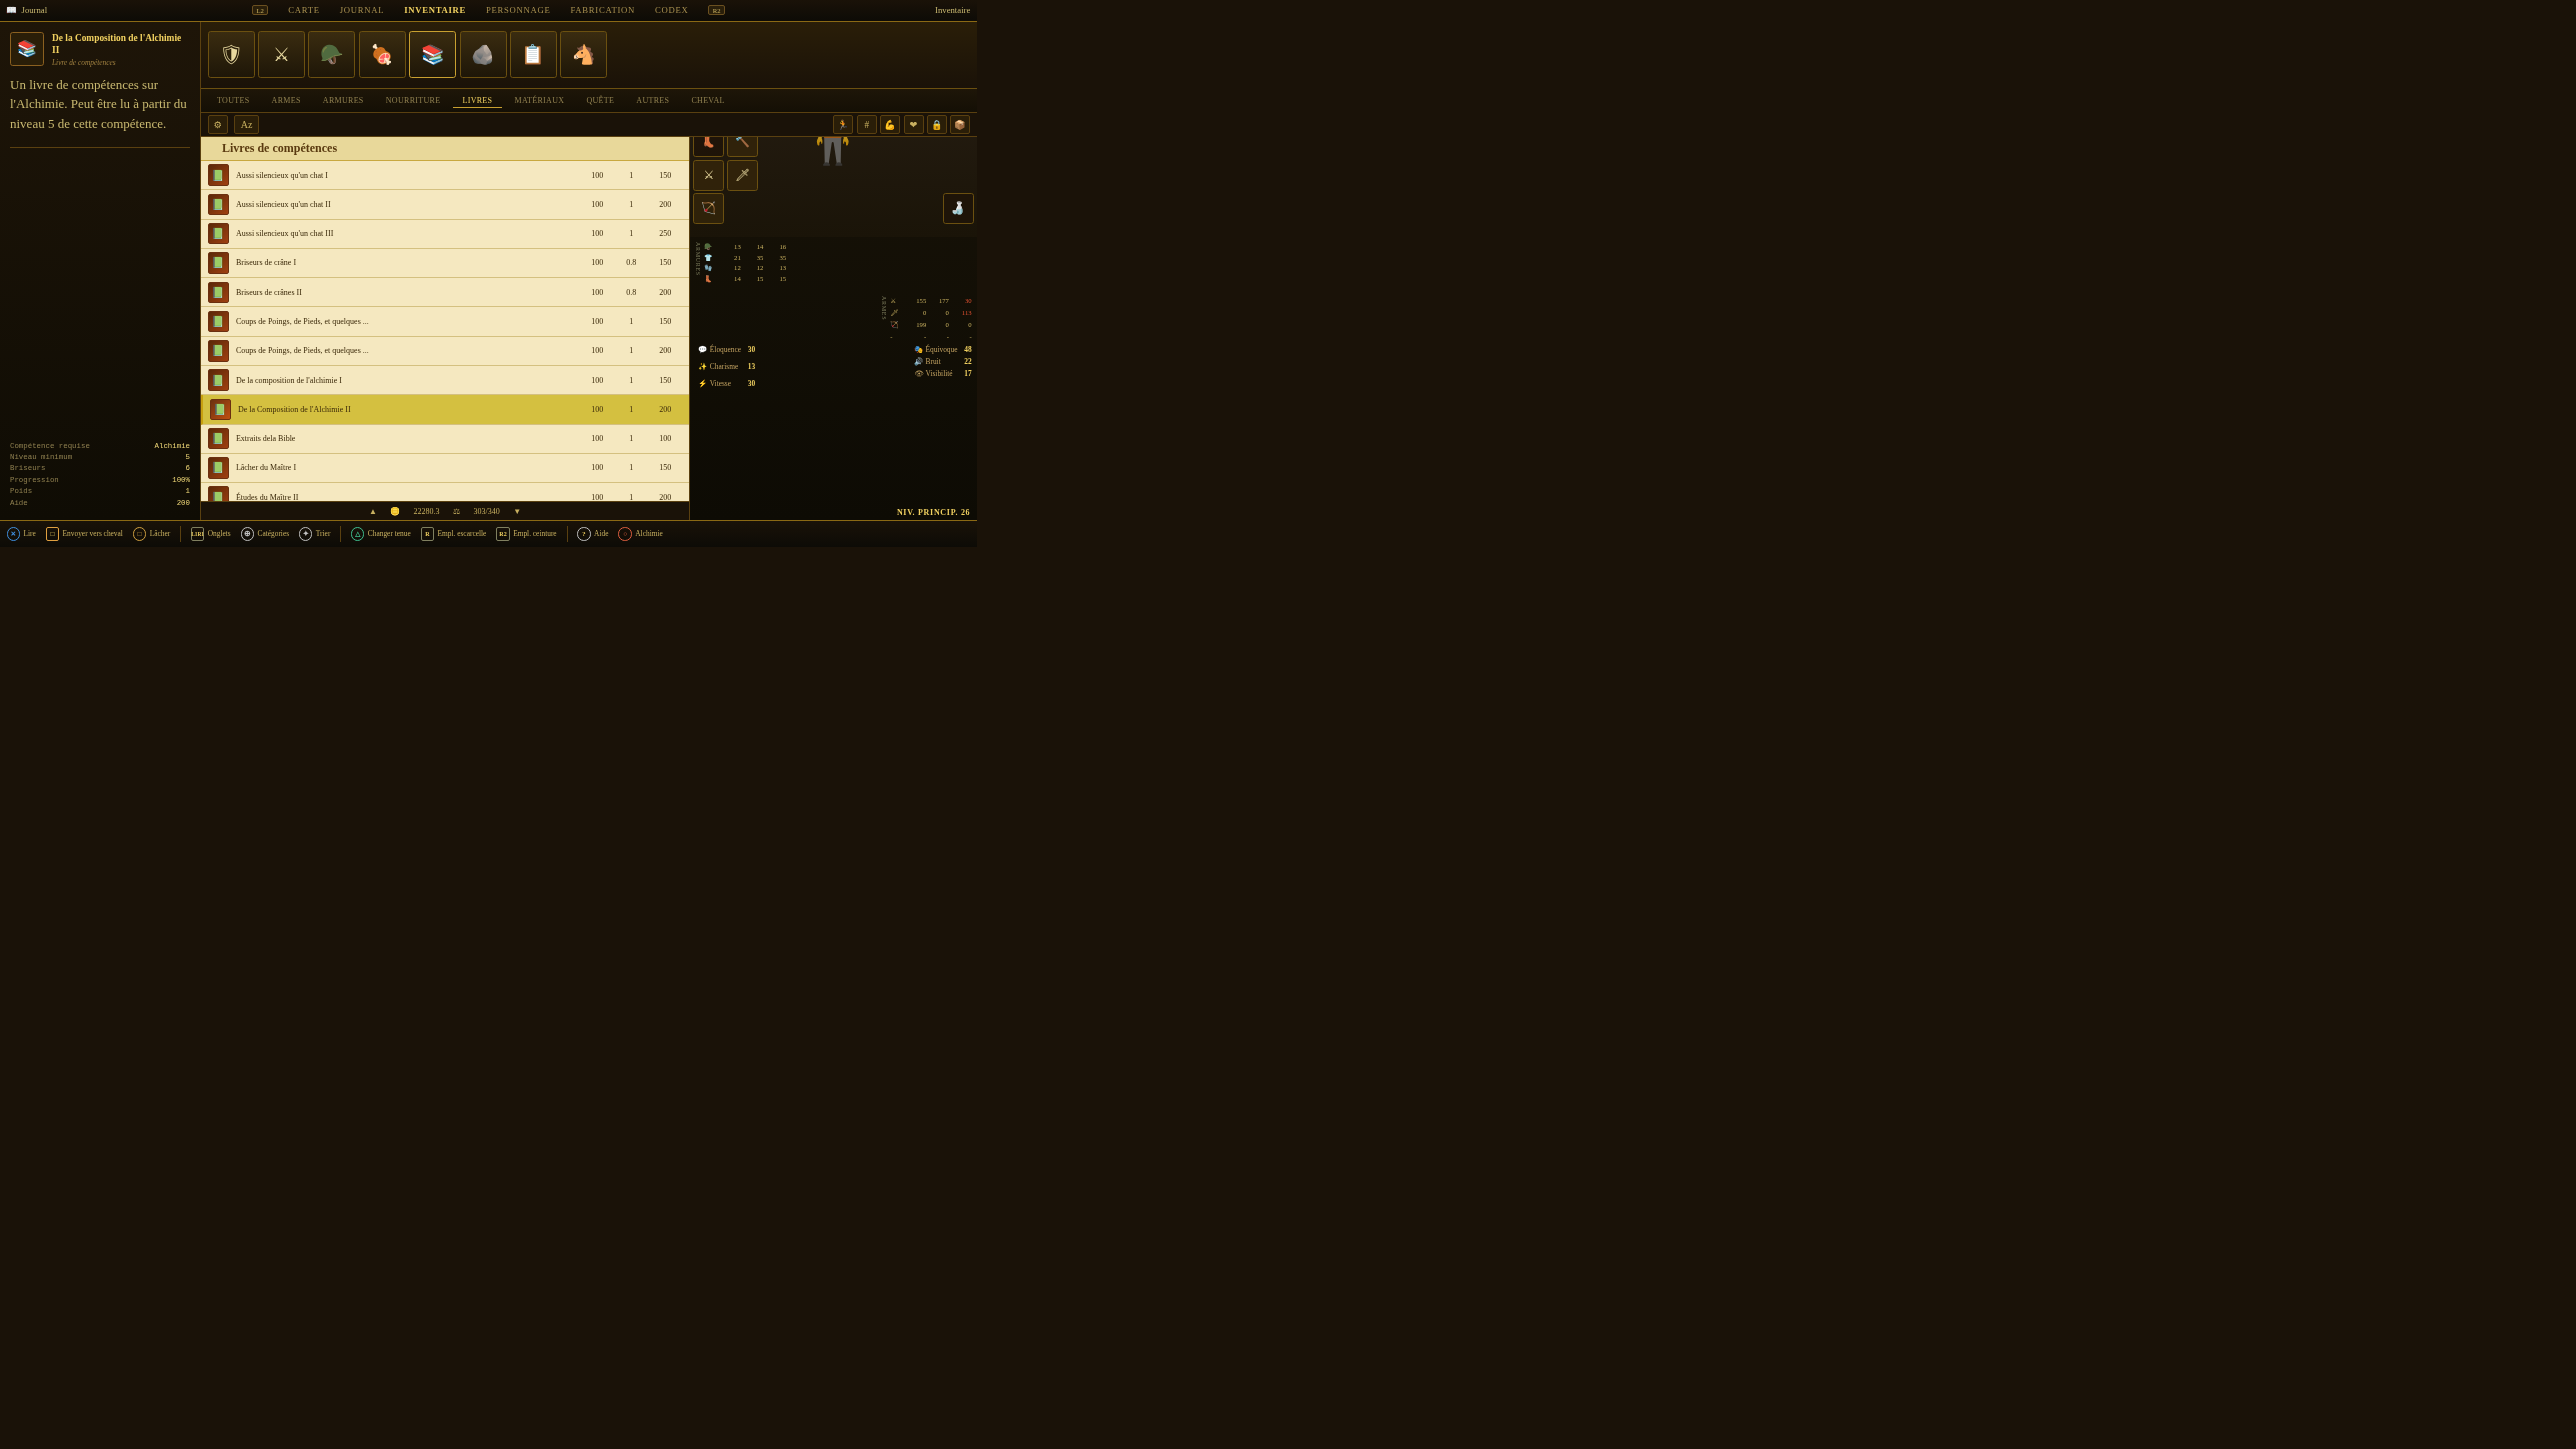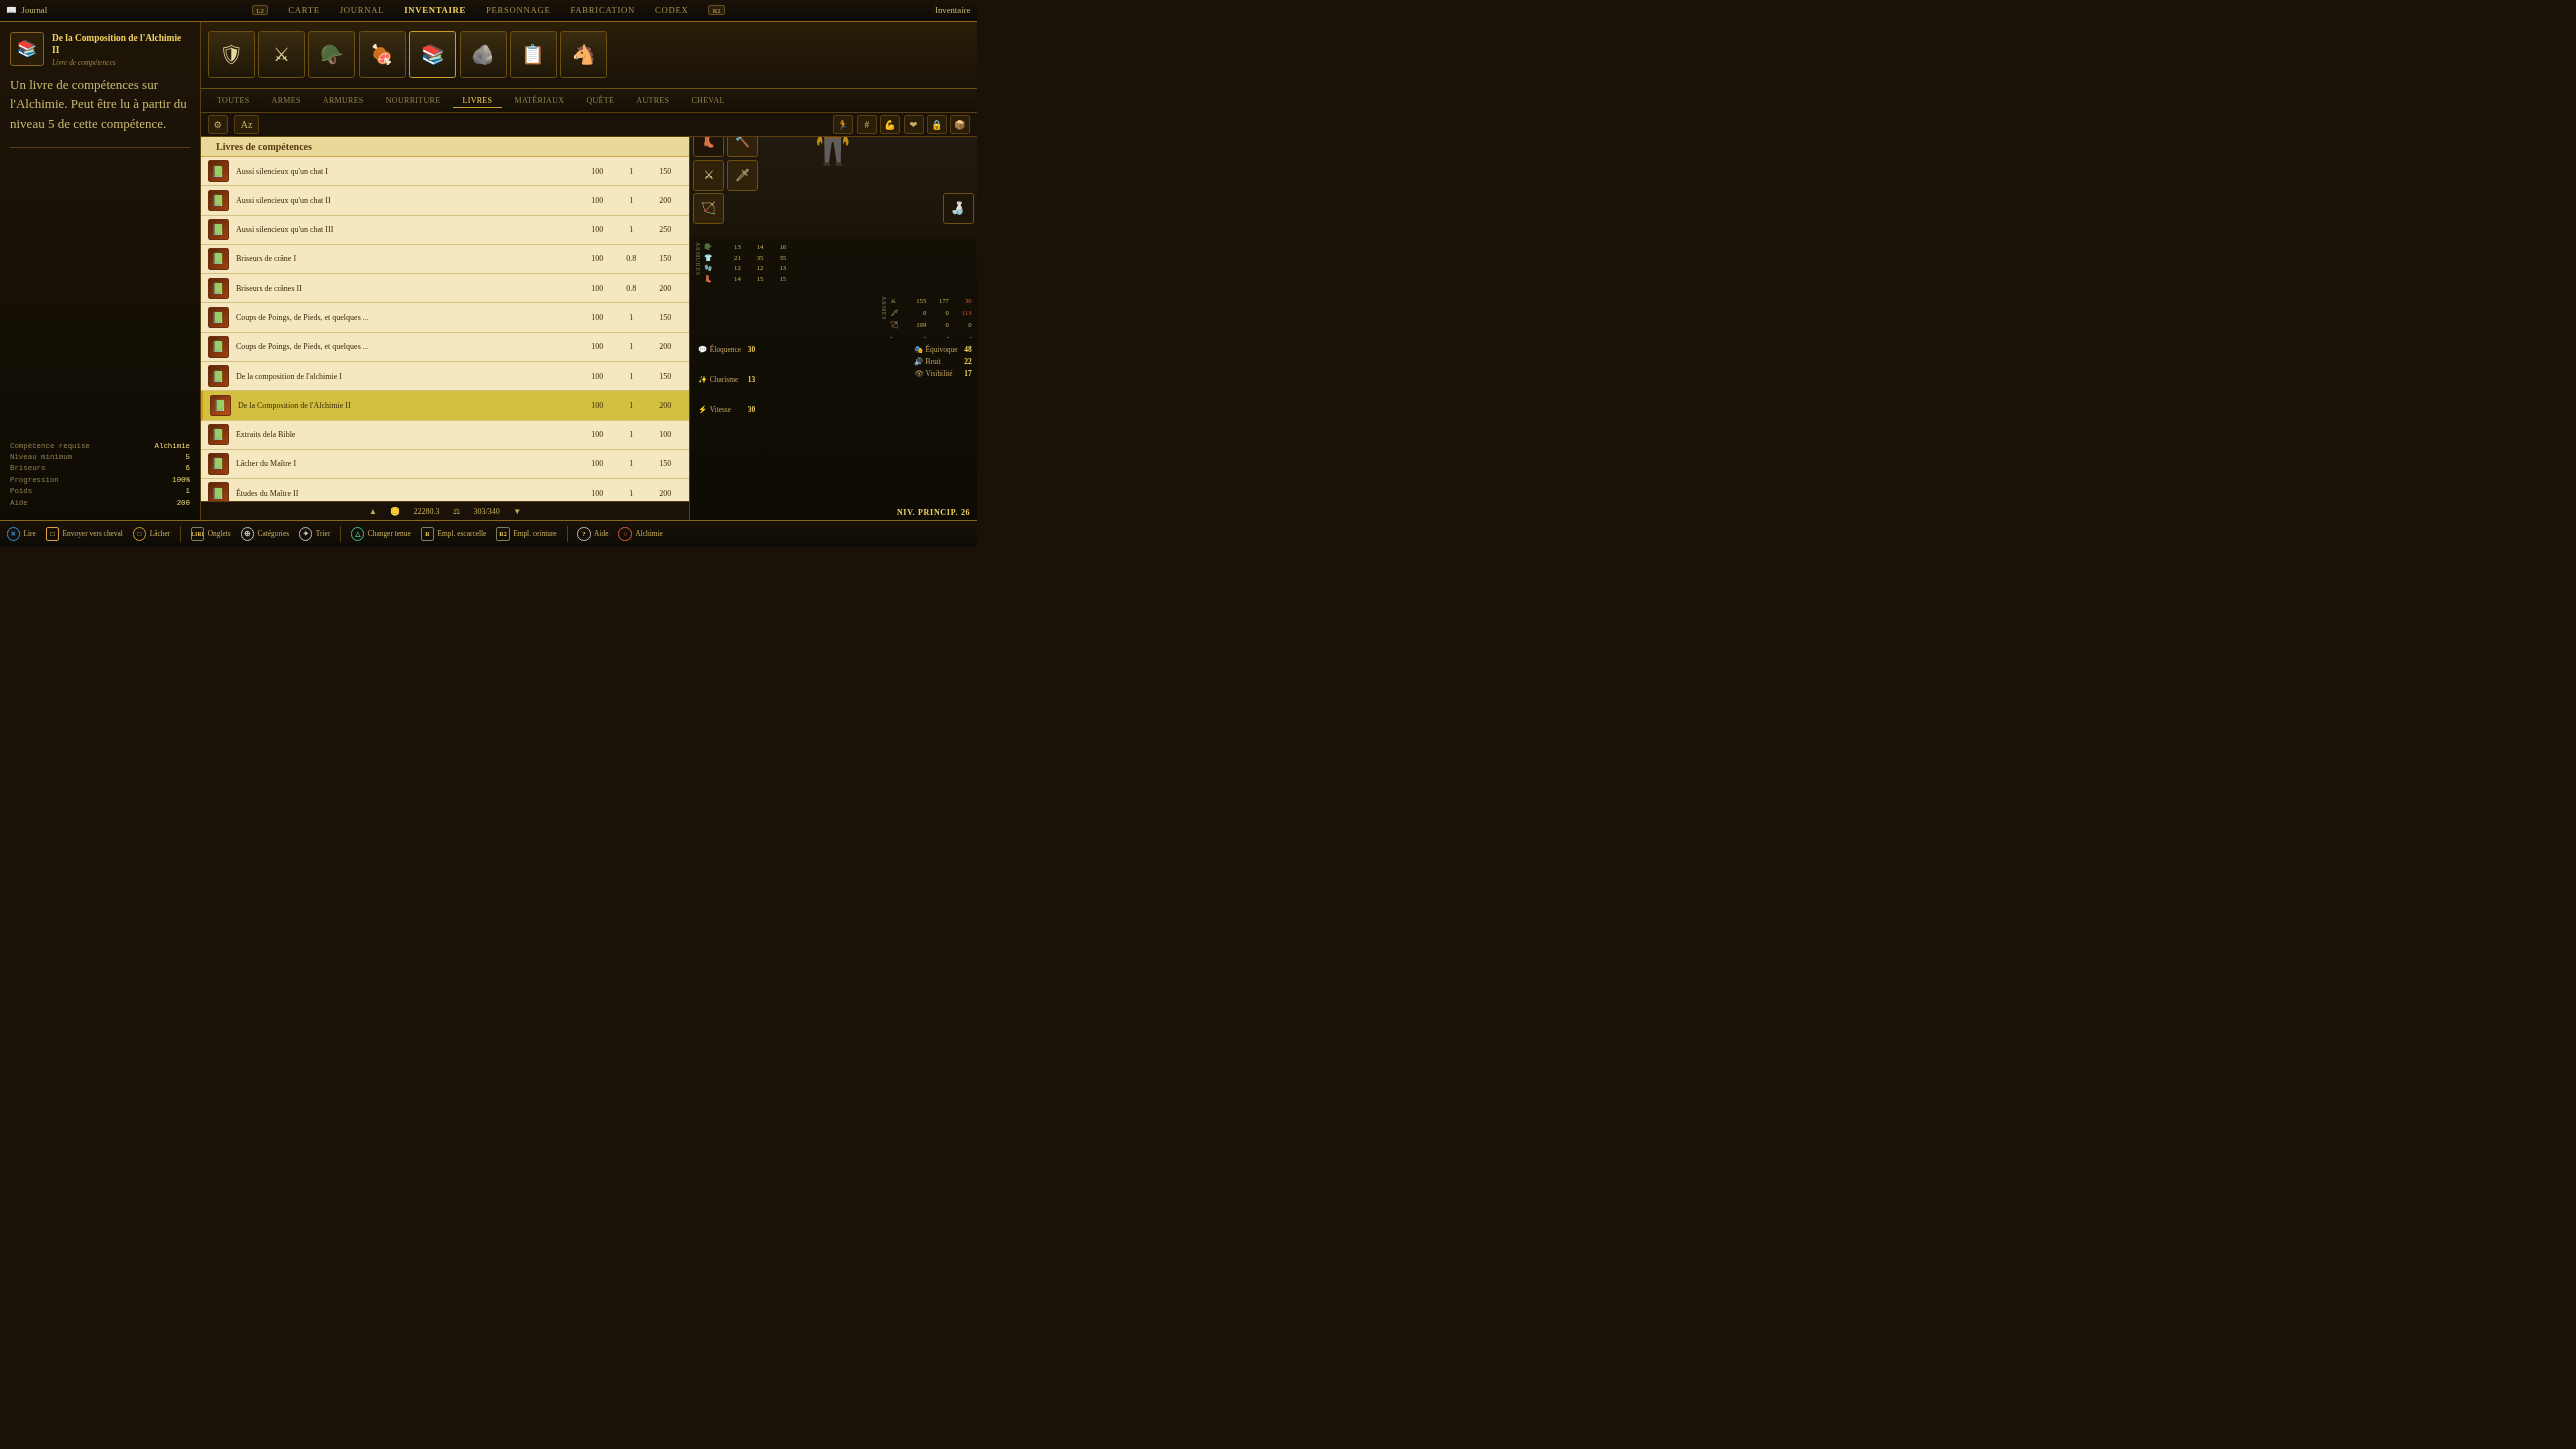--- a/index.html
+++ b/index.html
@@ -252,22 +252,22 @@
       overflow-y: auto;
     }
     .inventory-list::-webkit-scrollbar { width: 5.4px; }
     .inventory-list::-webkit-scrollbar-track { background: #2a1e08; }
     .inventory-list::-webkit-scrollbar-thumb { background: #8b6020; border-radius: 2.7px; }
 
     .list-header {
       display: flex;
       align-items: center;
       background: #e8d89a;
-      padding: 4px 15px;
-      font-size: 10px;
+      padding: 4px 21px;
+      font-size: 12px;
       font-weight: bold;
       color: #5a3a10;
       border-bottom: 0.7px solid #c8a840;
       position: sticky;
       top: 0;
       z-index: 10;
     }
     .list-header .col-name { flex: 1; }
     .list-header .col-val { width: 34px; text-align: center; }
 
@@ -726,21 +726,21 @@
         <div style="display:flex; gap:2.7px; color:#c8b060; padding:1.3px 0;">
           <span style="width:13.4px;">-</span>
             <span style="width:20px; text-align:right;">-</span>
             <span style="width:20px; text-align:right;">-</span>
             <span style="width:20px; text-align:right;">-</span>
         </div>
       </div>
     </div>
 
     <div style="display:flex; gap:6.7px; margin-top:3.4px; padding-left:3.4px;">
-      <div style="display:flex; flex-direction:column; gap:21px;">
+      <div style="display:flex; flex-direction:column; gap:8px;">
         <div class="char-stat-row">
           <span class="char-stat-name">💬 Éloquence</span>
           <span class="char-stat-val">30</span>
         </div>
         <div class="char-stat-row">
           <span class="char-stat-name">✨ Charisme</span>
           <span class="char-stat-val">13</span>
         </div>
         <div class="char-stat-row">
           <span class="char-stat-name">⚡ Vitesse</span>

